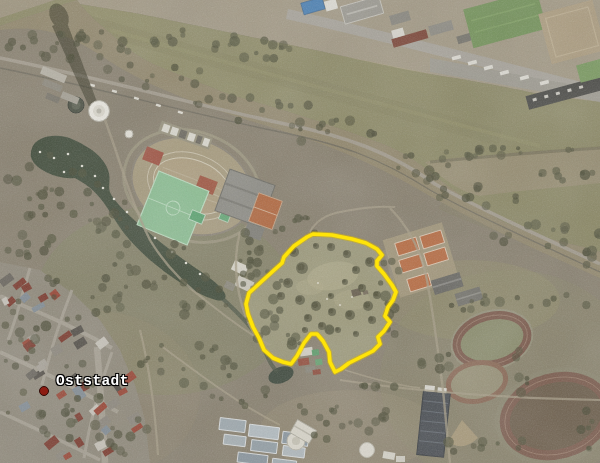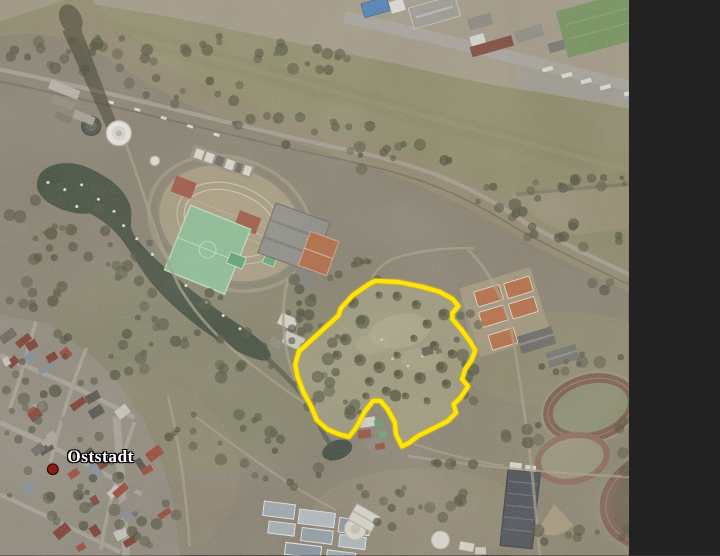--- a/index.html
+++ b/index.html
@@ -1,16 +1,16 @@
 <!DOCTYPE html>
 <html><head>
 <meta charset="utf-8">
 <style>
   html,body{margin:0;padding:0;background:#222;}
-  .stage{position:relative;width:524px;height:463px;overflow:hidden;font-family:Liberation Serif, serif;}
+  .stage{position:relative;width:600px;height:463px;overflow:hidden;font-family:Liberation Mono, monospace;}
   .stage svg{position:absolute;left:0;top:0;display:block;}
   .place{position:absolute;left:0;top:0;width:600px;height:463px;pointer-events:none;}
   .marker{position:absolute;left:39px;top:386px;width:10px;height:10px;border-radius:50%;
           background:#8d1c12;border:1.5px solid #2e0b07;box-sizing:border-box;pointer-events:auto;cursor:pointer;}
   .place-text{position:absolute;left:56px;top:373px;font-size:14.5px;font-weight:bold;letter-spacing:.4px;
           color:#fff;pointer-events:auto;cursor:pointer;
           text-shadow:-1px -1px 0 #000,1px -1px 0 #000,-1px 1px 0 #000,1px 1px 0 #000,0 0 2px #000;}
 </style>
 </head>
 <body>

